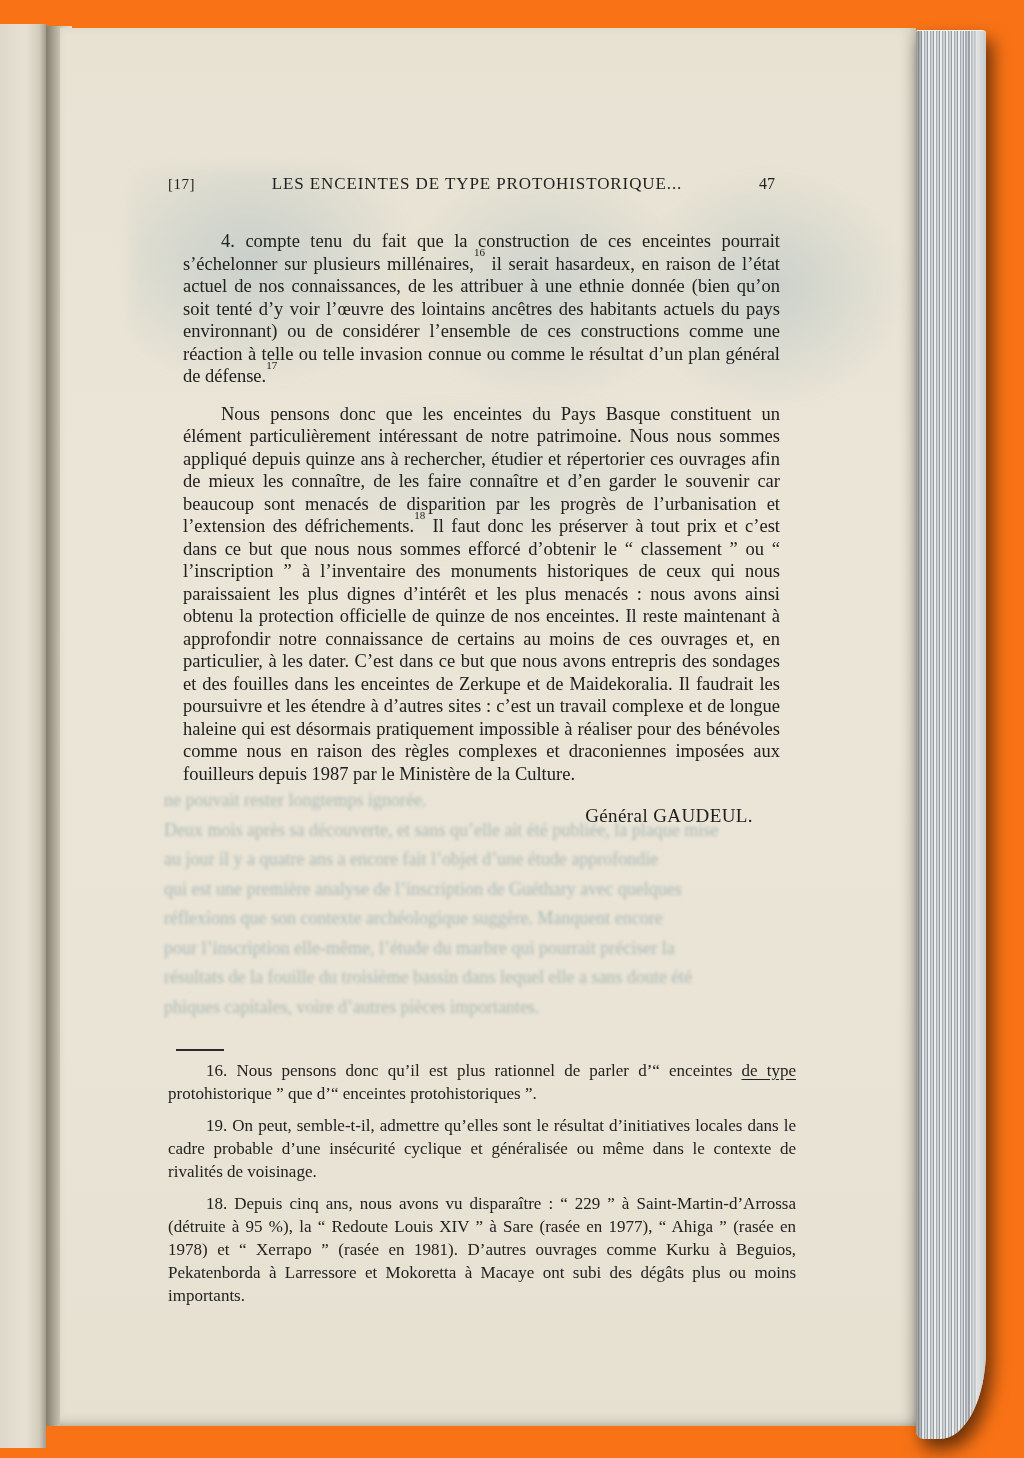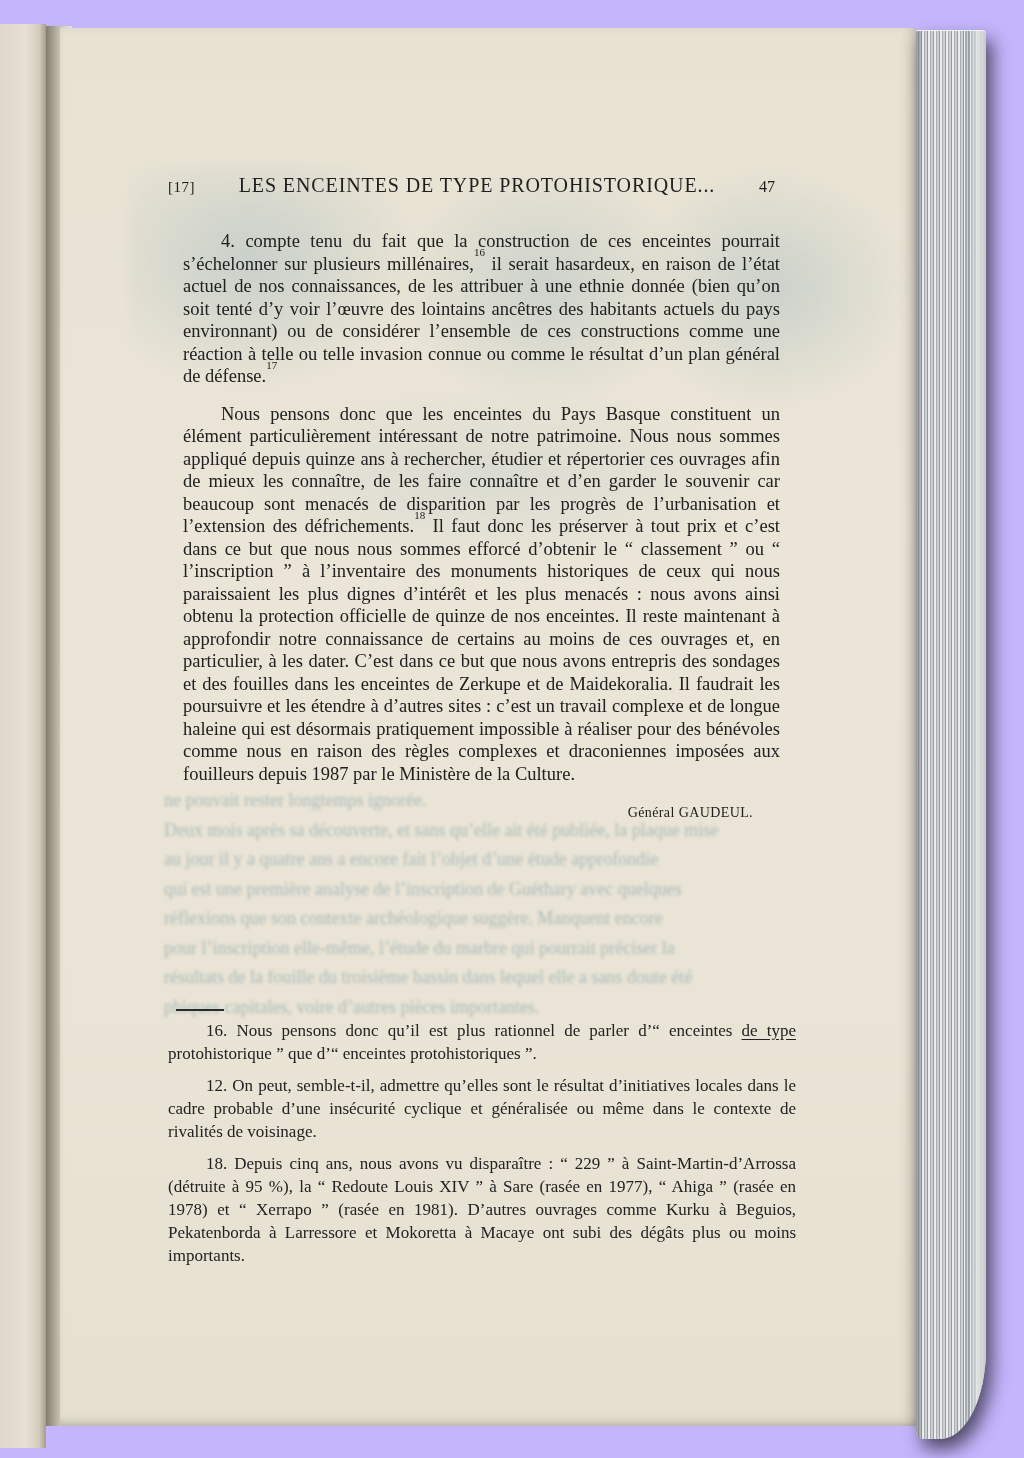--- a/index.html
+++ b/index.html
@@ -1,18 +1,18 @@
 <!DOCTYPE html>
 <html><head>
 <meta charset="utf-8">
 <style>
   html,body{margin:0;padding:0;background:#0a0a0b;}
   .scene{
     position:relative;width:1024px;height:1458px;overflow:hidden;
-    background:#c4b5fd;font-family:"Liberation Serif",serif;
+    background:#f97316;font-family:"Liberation Serif",serif;
   }
   
   .left-sliver{
     position:absolute;left:0;top:24px;width:46px;height:1424px;
     background:linear-gradient(90deg,#ddd8c9 0%,#e6e1d2 55%,#d2ccbc 85%,#a39d8d 100%);
   }
   
   .gutter{
     position:absolute;left:46px;top:26px;width:26px;height:1400px;
     background:linear-gradient(90deg,#837d6e 0%,#aaa493 30%,#d4cfbf 65%,#e8e3d4 100%);
@@ -30,45 +30,45 @@
   .m2{left:320px;top:150px;width:300px;height:240px;
       background:radial-gradient(ellipse at 55% 45%,rgba(140,170,182,.30) 0%,rgba(140,170,182,0) 62%);}
   .m3{left:560px;top:130px;width:300px;height:260px;
       background:radial-gradient(ellipse at 50% 50%,rgba(140,170,182,.32) 0%,rgba(140,170,182,0) 64%);}
   .m4{left:150px;top:360px;width:560px;height:180px;
       background:radial-gradient(ellipse at 50% 50%,rgba(150,178,188,.18) 0%,rgba(150,178,188,0) 68%);}
 
   .content{position:absolute;left:108px;top:146px;width:627px;color:#1f1f1f;}
   .header{display:flex;align-items:baseline;height:20px;}
   .folio{font-size:15px;letter-spacing:.5px;}
-  .running-title{flex:1;text-align:center;font-size:20px;letter-spacing:.9px;}
+  .running-title{flex:1;text-align:center;font-size:17px;letter-spacing:.9px;}
   .pageno{font-size:16px;padding-right:20px;}
 
   p.body{
     margin:15px;font-size:18.5px;line-height:22.5px;text-align:justify;
     text-indent:38px;color:#202020;
   }
   p.body.first{margin-top:36px;}
   p.body + p.body{margin-top:4px;}
   sup{font-size:11px;line-height:0;position:relative;top:-6px;}
 
   .signature{
     position:relative;z-index:2;margin-top:20px;text-align:right;
-    padding-right:42px;font-size:14px;letter-spacing:.4px;color:#1e1e1e;
+    padding-right:42px;font-size:19px;letter-spacing:.4px;color:#1e1e1e;
   }
 
   
   .ghost-lines{
     position:absolute;left:104px;top:762px;width:648px;z-index:1;
     filter:blur(1.6px);color:rgba(122,152,163,.55);
     font-size:18px;pointer-events:none;
   }
   .ghost-lines > div{height:29.5px;white-space:nowrap;overflow:hidden;}
 
-  .footnotes{position:absolute;left:108px;top:981px;width:628px;z-index:2;}
+  .footnotes{position:absolute;left:108px;top:1021px;width:628px;z-index:2;}
   .fnrule{width:48px;border-top:2px solid #2b2b2b;margin:0 0 8px 8px;}
   p.fn{
     margin:0 0 9px 0;font-size:17px;line-height:23px;text-align:justify;
     text-indent:38px;color:#222;
   }
   .u{text-decoration:underline;text-underline-offset:3px;}
 
   
   .page-stack{
     position:absolute;left:916px;top:30px;width:70px;height:1408px;
@@ -117,21 +117,21 @@
       <p class="body first">4. compte tenu du fait que la construction de ces enceintes pourrait s’échelonner sur plusieurs millénaires,<sup>16</sup> il serait hasardeux, en raison de l’état actuel de nos connaissances, de les attribuer à une ethnie donnée (bien qu’on soit tenté d’y voir l’œuvre des lointains ancêtres des habitants actuels du pays environnant) ou de considérer l’ensemble de ces constructions comme une réaction à telle ou telle invasion connue ou comme le résultat d’un plan général de défense.<sup>17</sup></p>
 
       <p class="body">Nous pensons donc que les enceintes du Pays Basque constituent un élément particulièrement intéressant de notre patrimoine. Nous nous sommes appliqué depuis quinze ans à rechercher, étudier et répertorier ces ouvrages afin de mieux les connaître, de les faire connaître et d’en garder le souvenir car beaucoup sont menacés de disparition par les progrès de l’urbanisation et l’extension des défrichements.<sup>18</sup> Il faut donc les préserver à tout prix et c’est dans ce but que nous nous sommes efforcé d’obtenir le “ classement ” ou “ l’inscription ” à l’inventaire des monuments historiques de ceux qui nous paraissaient les plus dignes d’intérêt et les plus menacés : nous avons ainsi obtenu la protection officielle de quinze de nos enceintes. Il reste maintenant à approfondir notre connaissance de certains au moins de ces ouvrages et, en particulier, à les dater. C’est dans ce but que nous avons entrepris des sondages et des fouilles dans les enceintes de Zerkupe et de Maidekoralia. Il faudrait les poursuivre et les étendre à d’autres sites : c’est un travail complexe et de longue haleine qui est désormais pratiquement impossible à réaliser pour des bénévoles comme nous en raison des règles complexes et draconiennes imposées aux fouilleurs depuis 1987 par le Ministère de la Culture.</p>
 
       <div class="signature">Général GAUDEUL.</div>
     </div>
 
     <div class="footnotes">
       <div class="fnrule"></div>
       <p class="fn">16. Nous pensons donc qu’il est plus rationnel de parler d’“ enceintes <span class="u">de type</span> protohistorique ” que d’“ enceintes protohistoriques ”.</p>
-      <p class="fn">12. On peut, semble-t-il, admettre qu’elles sont le résultat d’initiatives locales dans le cadre probable d’une insécurité cyclique et généralisée ou même dans le contexte de rivalités de voisinage.</p>
+      <p class="fn">19. On peut, semble-t-il, admettre qu’elles sont le résultat d’initiatives locales dans le cadre probable d’une insécurité cyclique et généralisée ou même dans le contexte de rivalités de voisinage.</p>
       <p class="fn">18. Depuis cinq ans, nous avons vu disparaître : “ 229 ” à Saint-Martin-d’Arrossa (détruite à 95 %), la “ Redoute Louis XIV ” à Sare (rasée en 1977), “ Ahiga ” (rasée en 1978) et “ Xerrapo ” (rasée en 1981). D’autres ouvrages comme Kurku à Beguios, Pekatenborda à Larressore et Mokoretta à Macaye ont subi des dégâts plus ou moins importants.</p>
     </div>
 
   </div>
 
   <div class="page-stack"></div>
 
 </div>
 
 </body></html>

